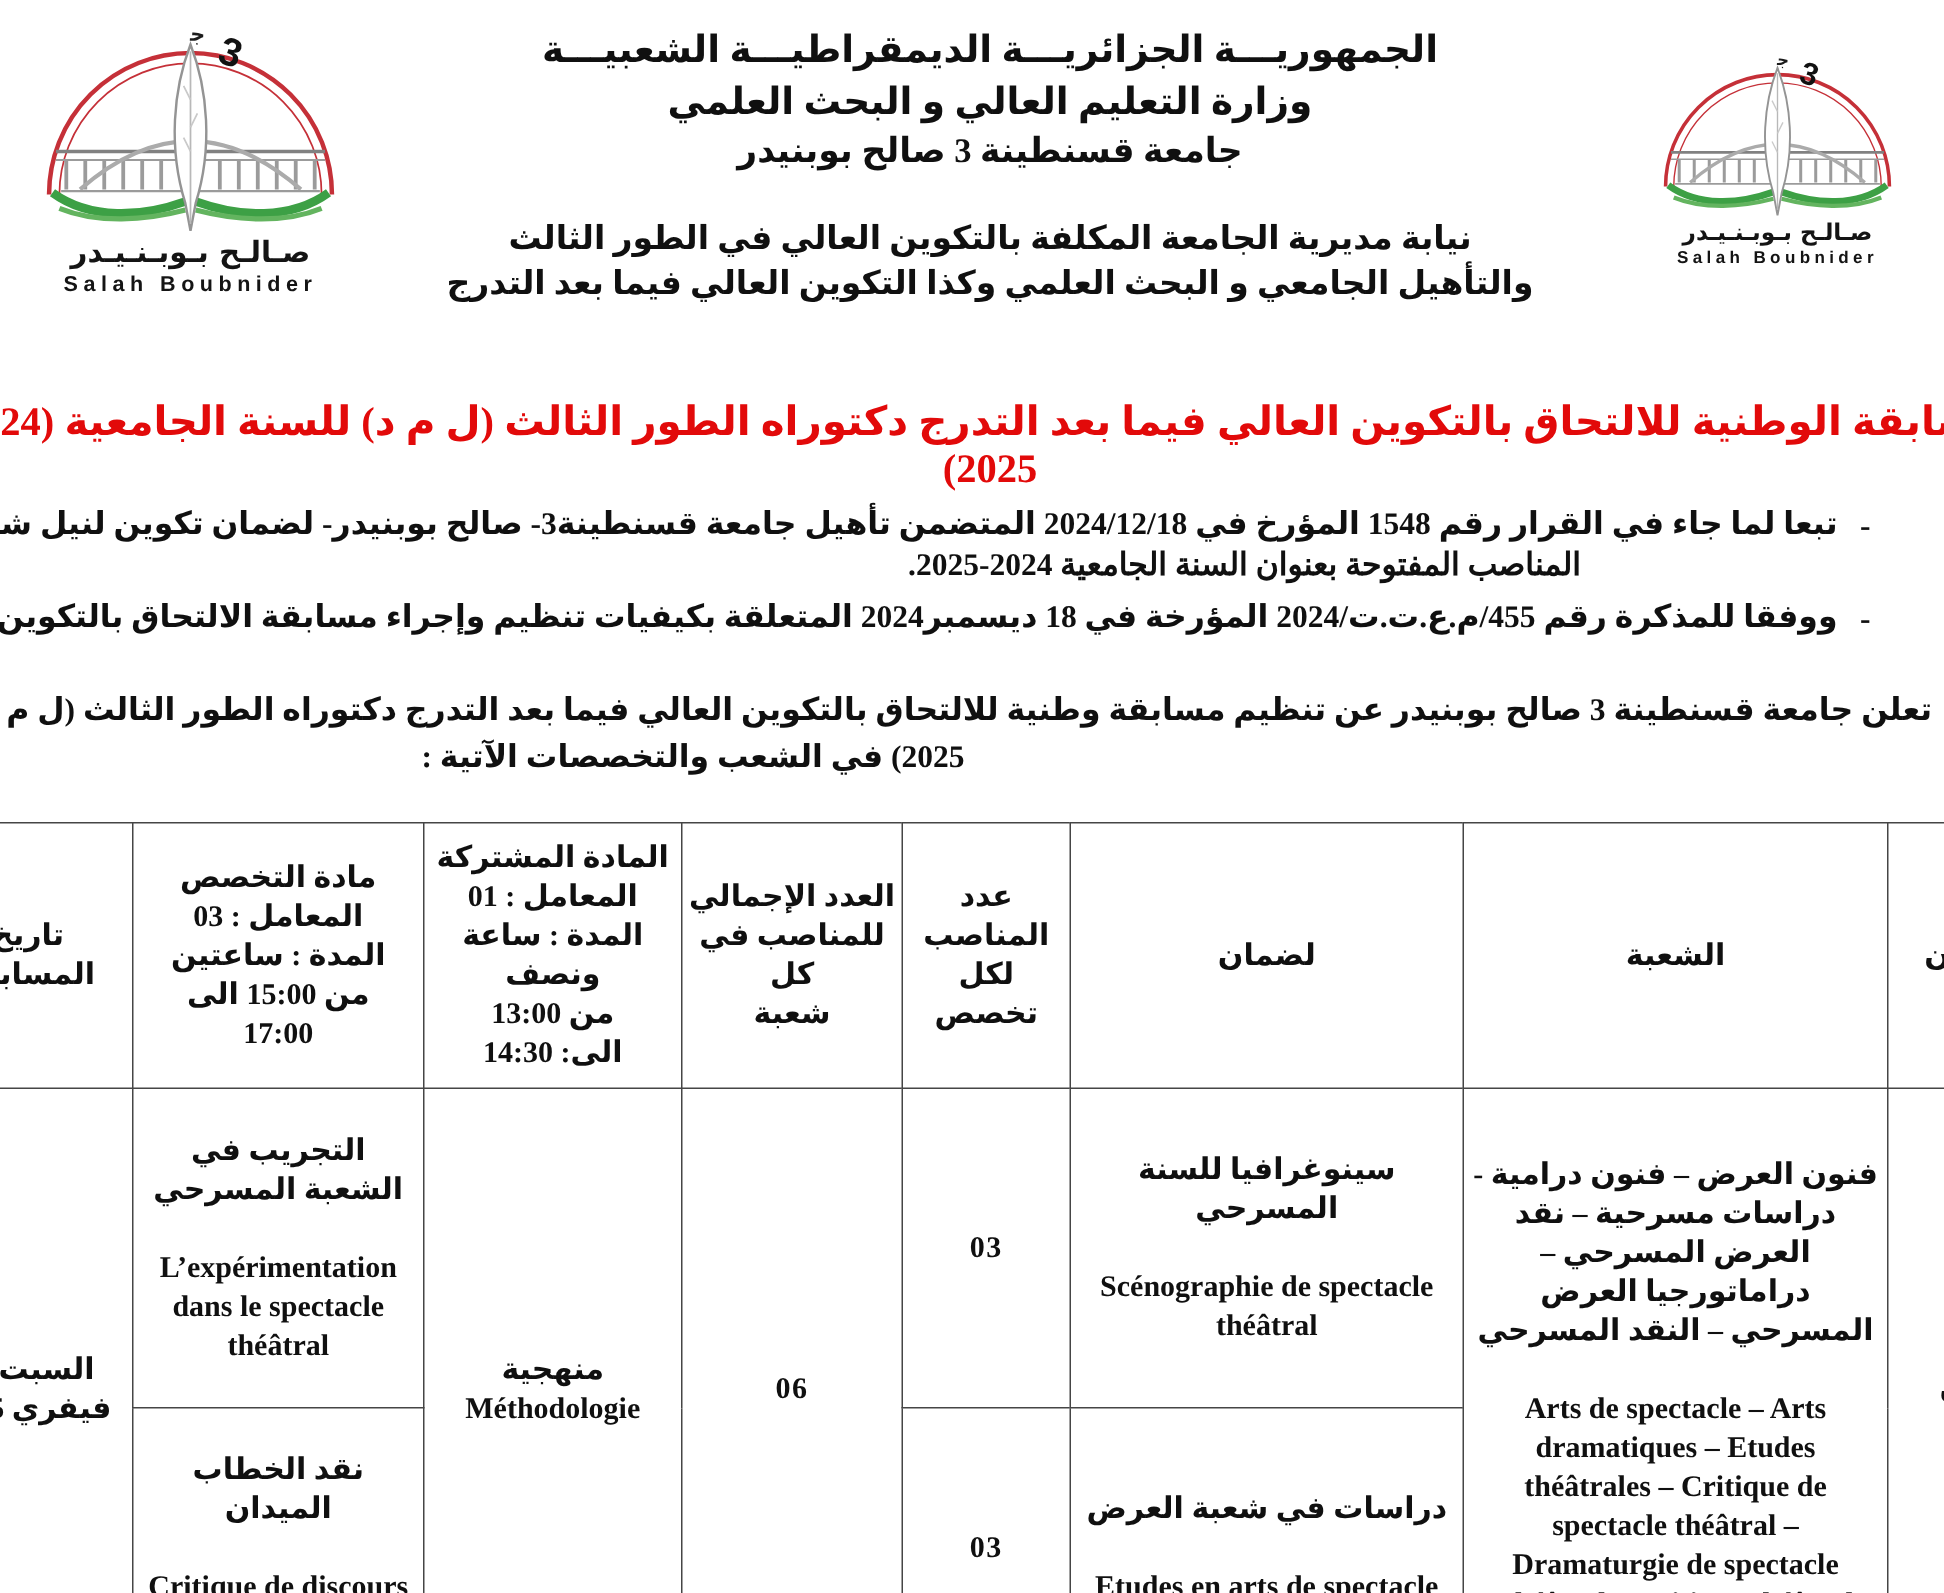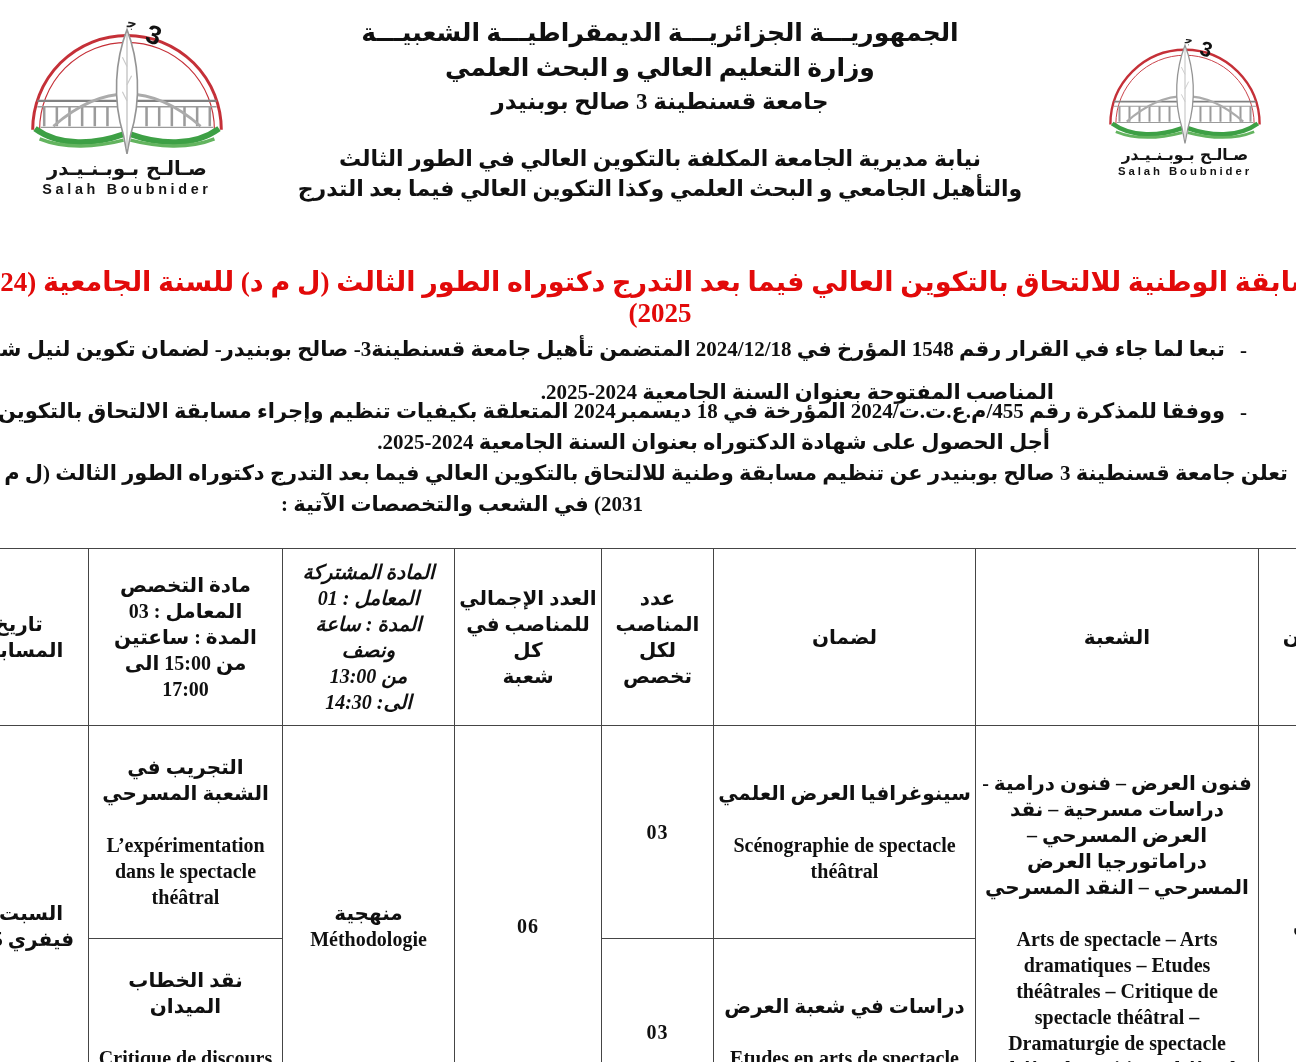--- a/index.html
+++ b/index.html
@@ -12,21 +12,21 @@
   .sub1{top:146px;font-size:22px;}
   .sub2{top:176px;font-size:22px;}
   .red-title{top:266px;font-size:27px;color:#e20a0a;}
   .bline{position:absolute;white-space:nowrap;font-size:21px;direction:rtl;}
   .dash{position:absolute;font-size:21px;}
   
   table.grid{position:absolute;left:-52px;top:548px;width:1430px;table-layout:fixed;
              border-collapse:collapse;direction:rtl;}
   table.grid td{border:1px solid #454545;text-align:center;vertical-align:middle;
                 padding:2px 4px;font-size:20px;line-height:1.3;white-space:pre-line;}
-  td.top{vertical-align:top;font-style:italic;}
+  td.top{vertical-align:top;}
   .num{font-size:21px;letter-spacing:1px;}
   .fr{font-family:"Liberation Serif","DejaVu Sans",serif;}
   tr.hdr{height:177px;} tr.r1{height:121px;} tr.r2{height:149px;}
   
   .logo{position:absolute;}
   .logo svg{display:block;}
 </style>
 </head>
 <body>
 
@@ -88,28 +88,27 @@
   <div class="center-wrap gov1">الجمهوريـــة الجزائريـــة الديمقراطيـــة الشعبيـــة</div>
   <div class="center-wrap gov2">وزارة التعليم العالي و البحث العلمي</div>
   <div class="center-wrap gov3">جامعة قسنطينة 3 صالح بوبنيدر</div>
   <div class="center-wrap sub1">نيابة مديرية الجامعة المكلفة بالتكوين العالي في الطور الثالث</div>
   <div class="center-wrap sub2">والتأهيل الجامعي و البحث العلمي وكذا التكوين العالي فيما بعد التدرج</div>
 
   <div class="center-wrap red-title">المسابقة الوطنية للالتحاق بالتكوين العالي فيما بعد التدرج دكتوراه الطور الثالث (ل م د) للسنة الجامعية (2024- 2025)</div>
 
   <span class="dash" style="right:49px;top:338px;">-</span>
   <div class="bline" style="right:71px;top:337px;">تبعا لما جاء في القرار رقم 1548 المؤرخ في 2024/12/18 المتضمن تأهيل جامعة قسنطينة3- صالح بوبنيدر- لضمان تكوين لنيل شهادة الدكتوراه و</div>
-  <div class="bline" style="right:242px;top:380px;">المناصب المفتوحة بعنوان السنة الجامعية 2024-2025.</div>
+  <div class="bline" style="right:242px;top:364px;font-family:Liberation Serif, serif;">المناصب المفتوحة بعنوان السنة الجامعية 2024-2025.</div>
 
   <span class="dash" style="right:49px;top:400px;">-</span>
   <div class="bline" style="right:71px;top:399px;">ووفقا للمذكرة رقم 455/م.ع.ت.ت/2024 المؤرخة في 18 ديسمبر2024 المتعلقة بكيفيات تنظيم وإجراء مسابقة الالتحاق بالتكوين في الطور الثالث</div>
-  <div class="bline" style="right:246px;top:430px;">أجل الحصول على شهادة الدكتوراه بعنوان السنة الجامعية 2024-2025.</div>
 
   <div class="bline" style="right:8px;top:461px;">تعلن جامعة قسنطينة 3 صالح بوبنيدر عن تنظيم مسابقة وطنية للالتحاق بالتكوين العالي فيما بعد التدرج دكتوراه الطور الثالث (ل م د)للسنة الجامعية (2024-</div>
-  <div class="bline" style="right:653px;top:492px;">2031) في الشعب والتخصصات الآتية :</div>
+  <div class="bline" style="right:653px;top:492px;">2025) في الشعب والتخصصات الآتية :</div>
 
   <table class="grid">
     <colgroup>
       <col style="width:120px">
         <col style="width:283px">
         <col style="width:262px">
         <col style="width:112px">
       <col style="width:147px">
         <col style="width:172px">
         <col style="width:194px">
@@ -141,21 +140,21 @@
       <td>تاريخ
 المسابقة</td>
     </tr>
     <tr class="r1">
       <td rowspan="2">فنون</td>
       <td rowspan="2">
         <div>فنون العرض – فنون درامية - دراسات مسرحية – نقد العرض المسرحي – دراماتورجيا العرض المسرحي – النقد المسرحي</div>
         <div class="fr">Arts de spectacle – Arts dramatiques – Etudes théâtrales – Critique de spectacle théâtral – Dramaturgie de spectacle théâtral – Critique théâtral.</div>
       </td>
       <td>
-        <div>سينوغرافيا العرض العلمي</div>
+        <div>سينوغرافيا للسنة المسرحي</div>
         <div class="fr">Scénographie de spectacle théâtral</div>
       </td>
       <td class="num">03</td>
       <td rowspan="2" class="num">06</td>
       <td rowspan="2">منهجية
 Méthodologie</td>
       <td>
         <div>التجريب في الشعبة المسرحي</div>
         <div class="fr">L’expérimentation dans le spectacle théâtral</div>
       </td>

